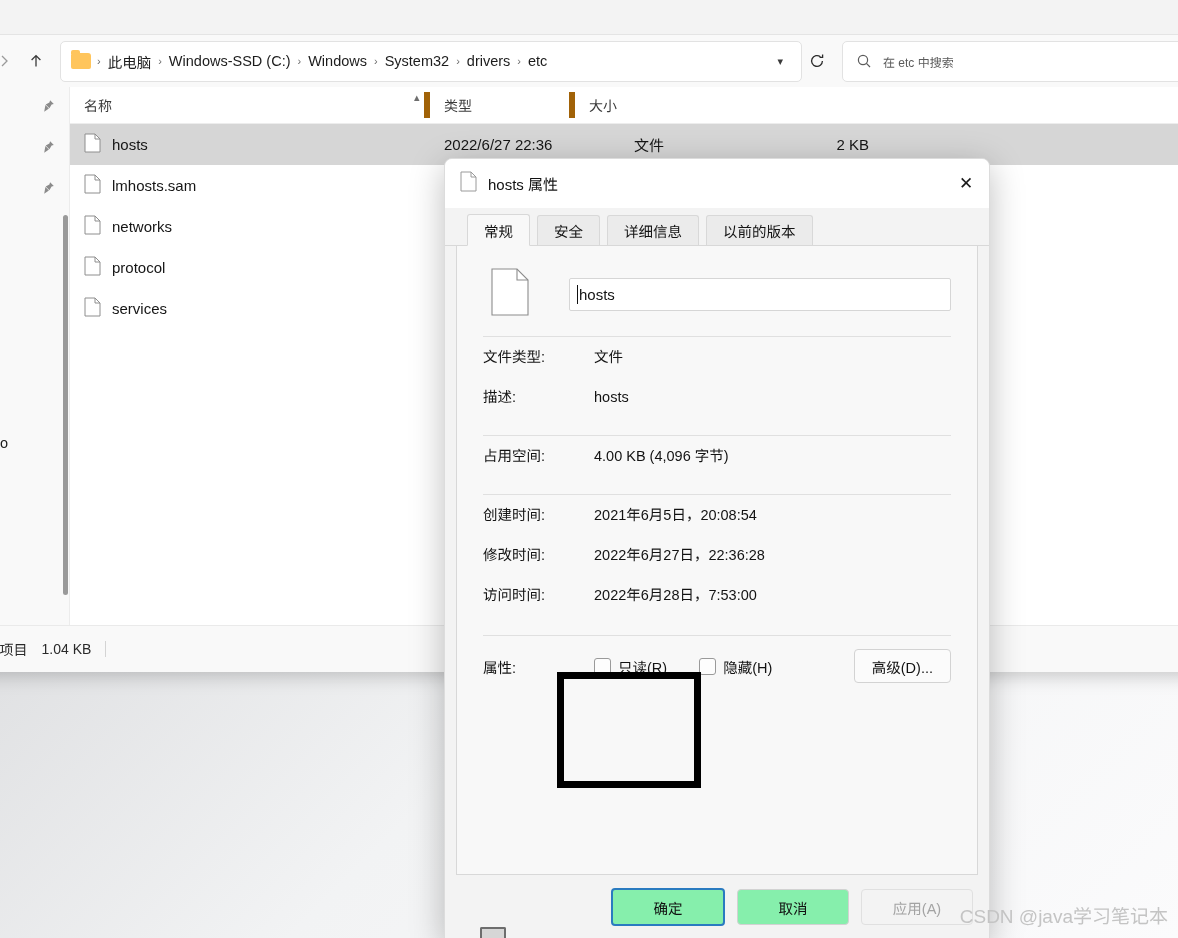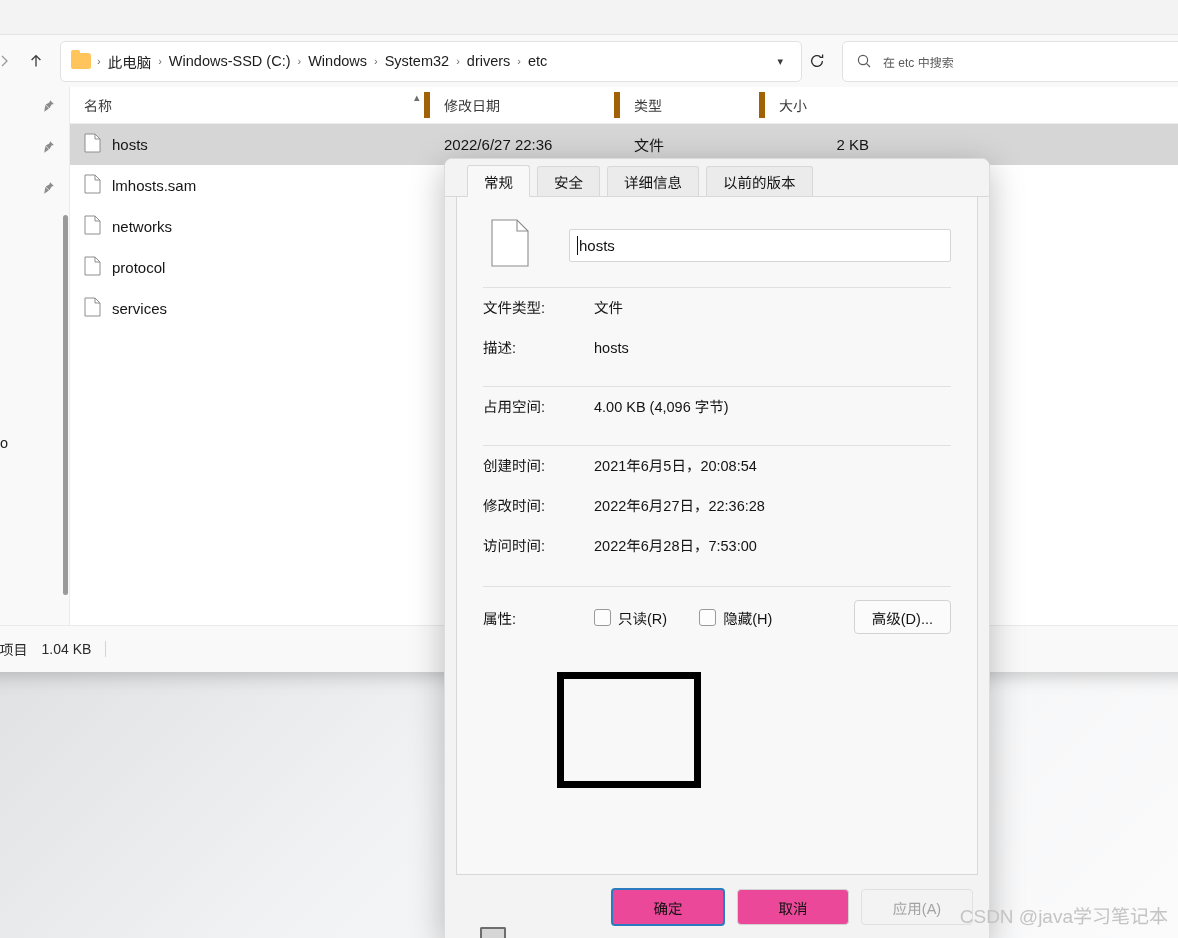--- a/index.html
+++ b/index.html
@@ -295,21 +295,21 @@
     height: 64px;
     display: flex; align-items: center; justify-content: flex-end;
     gap: 12px;
     padding-right: 16px;
     background: #f3f3f3;
   }
   .dbtn {
     width: 110px; height: 34px;
     display: flex; align-items: center; justify-content: center;
     font-size: 14.5px;
-    background: #ec4899;
+    background: #86efac;
     border: 1px solid #d2d2d2;
     border-radius: 4px;
     color: #111;
   }
   .dbtn.primary { border: 2px solid #2a7bc0; }
   .dbtn.disabled { color: #a3a3a3; background: #f3f3f3; border-color: #e0e0e0; }
 
   
   #hl-box {
     position: absolute;
@@ -430,21 +430,20 @@
     </div>
     <div class="side-item" style="height:200px; align-items:flex-end; padding-bottom:12px;">
       <span>ve - Perso</span>
     </div>
     <div class="side-scroll"></div>
   </div>
 
   <div class="filelist">
     <div class="col-head">
       <div class="col c-name">名称</div>
-      <div class="col c-date">修改日期</div>
       <div class="col c-type">类型</div>
       <div class="col c-size">大小</div>
       <div class="sort-caret">▴</div>
     </div>
 
     <div class="row sel">
       <div class="cell c-name">
         <span class="file-ico">
           <svg width="17" height="20" viewBox="0 0 17 20" fill="#ffffff" stroke="#8e8e8e" stroke-width="1">
               <path d="M1 1 H11 L16 6 V19 H1 Z"></path>
@@ -522,20 +521,30 @@
   <div class="statusbar">
     <span>选中 1 个项目</span>
     <span>1.04 KB</span>
     <span class="st-sep"></span>
   </div>
 
 </div>
 
 <div id="propdlg">
 
+  <div class="dlg-title">
+    <span>
+      <svg width="17" height="21" viewBox="0 0 17 21" fill="#ffffff" stroke="#9a9a9a" stroke-width="1">
+          <path d="M1 1 H11 L16 6 V20 H1 Z"></path>
+          <path d="M11 1 V6 H16" fill="none"></path>
+        </svg>
+    </span>
+    <span class="dlg-title-txt">hosts 属性</span>
+    <span class="dlg-close">✕</span>
+  </div>
 
   <div class="tabs">
     <div class="tab active">常规</div>
     <div class="tab">安全</div>
     <div class="tab">详细信息</div>
     <div class="tab">以前的版本</div>
   </div>
 
   <div class="tab-body">
 

